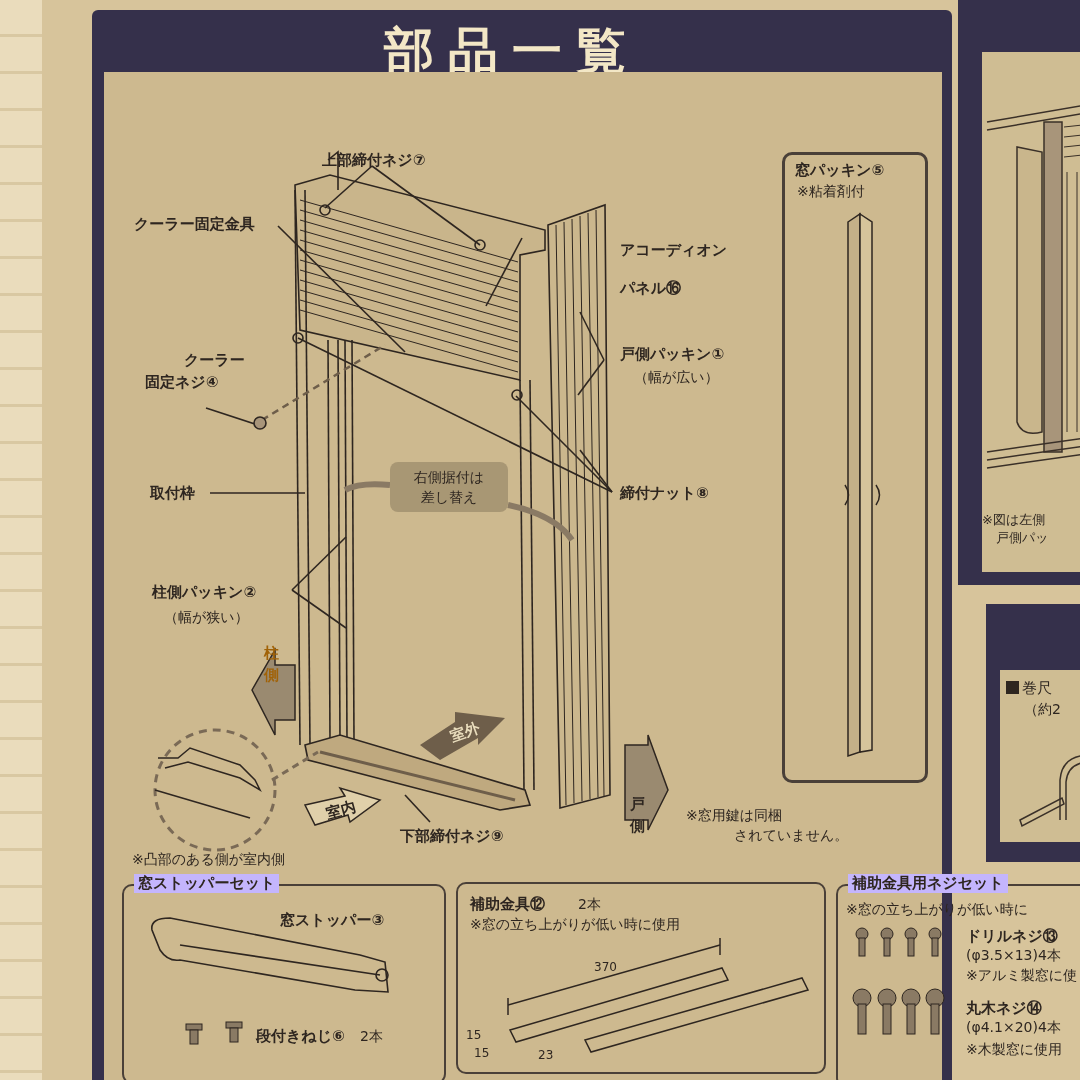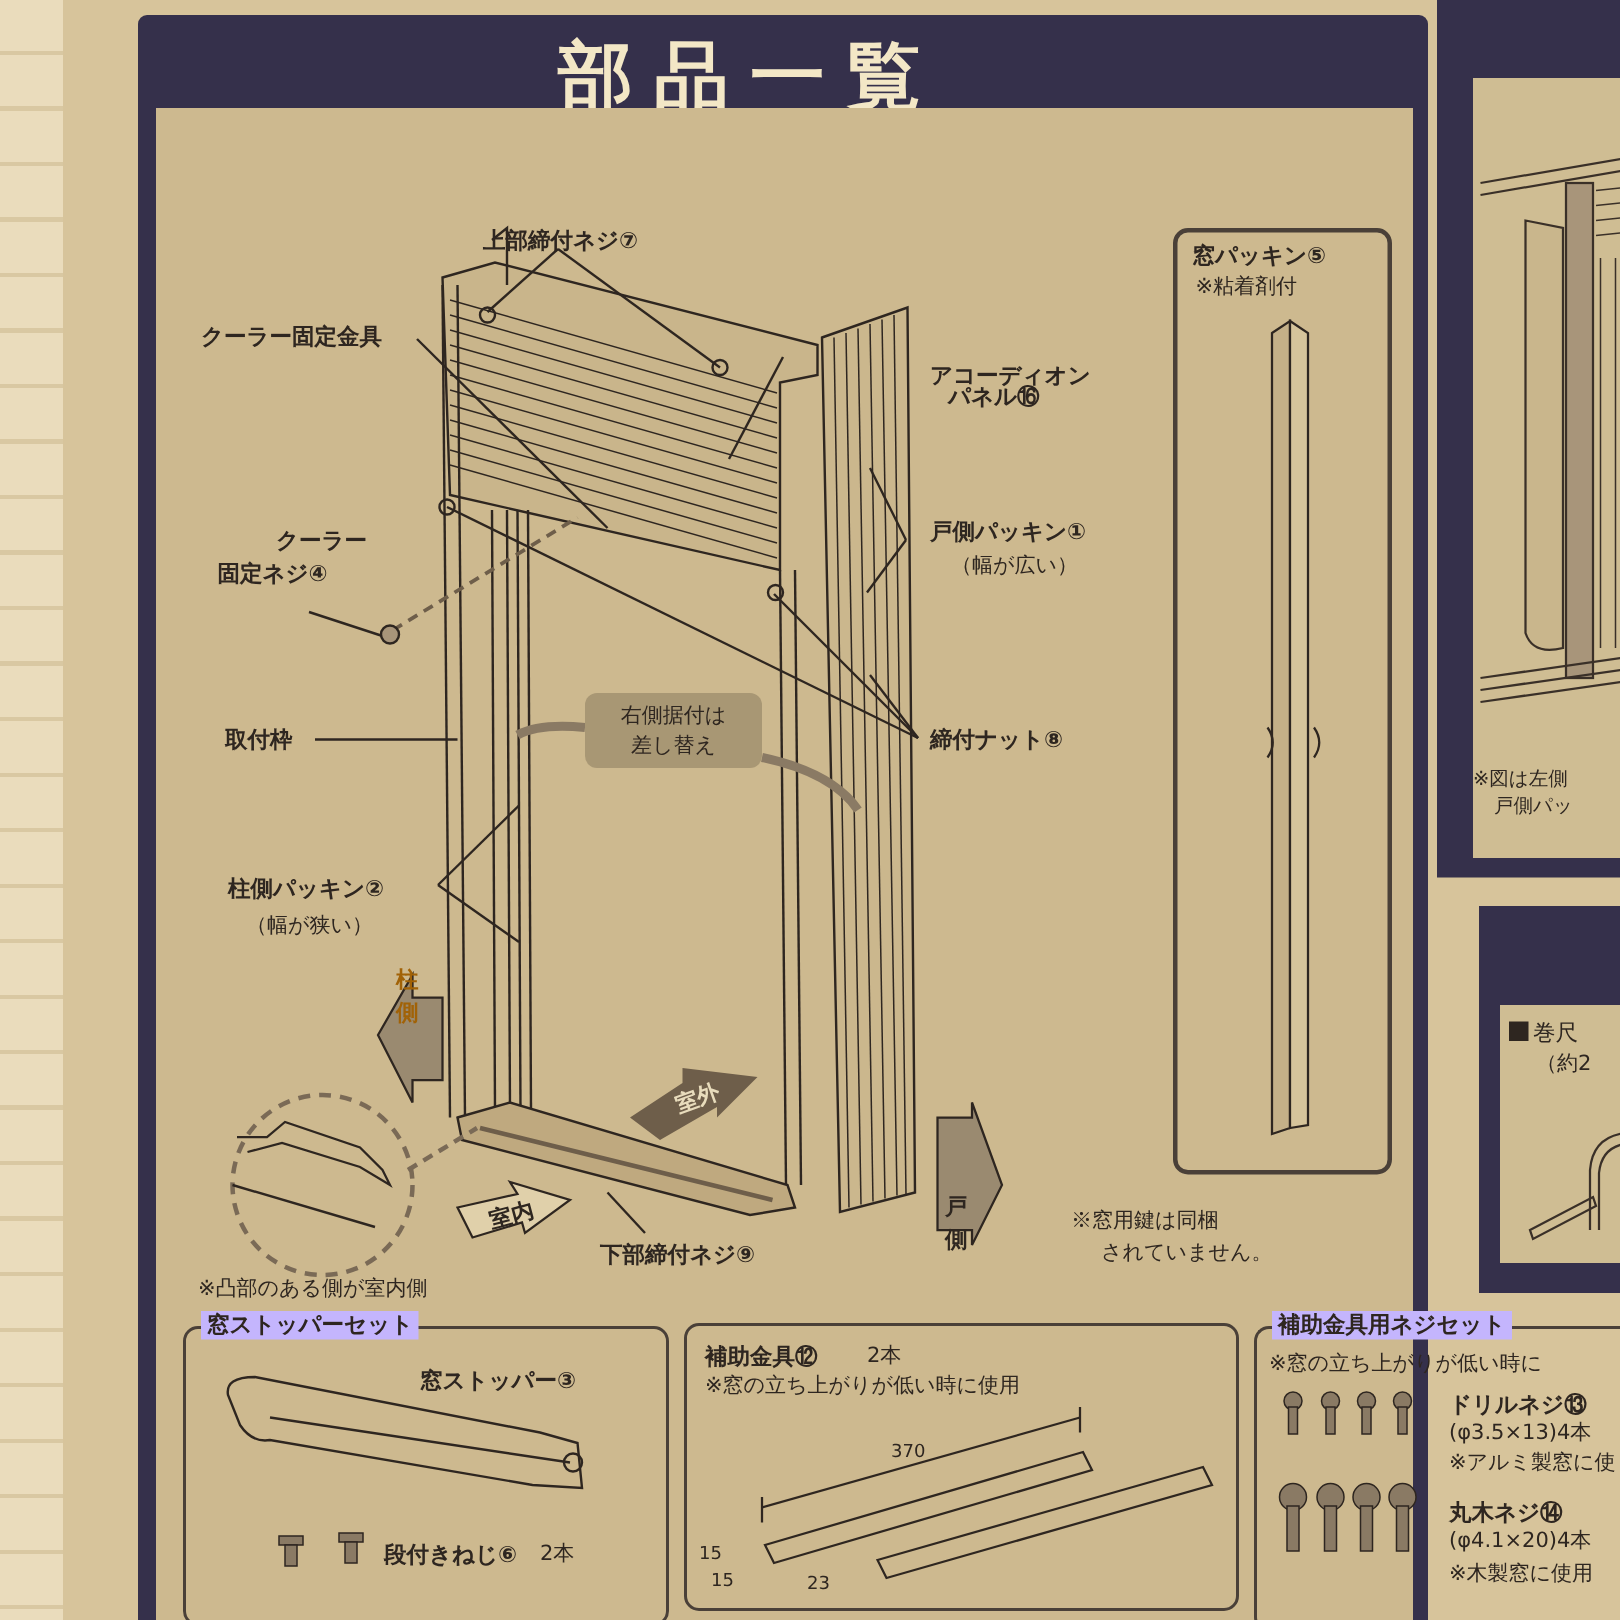--- a/index.html
+++ b/index.html
@@ -3,21 +3,21 @@
 <meta charset="utf-8">
 <style>
   html,body{margin:0;padding:0;}
   body{width:1080px;height:1080px;overflow:hidden;position:relative;
     font-family:"DejaVu Sans","Liberation Sans",sans-serif;color:#2e2620;
     background:#e8dcc0;}
   .wall{position:absolute;left:0;top:0;width:42px;height:1080px;
     background:repeating-linear-gradient(180deg,#eadcbc 0 34px,#d9c8a2 34px 37px);}
   .paper{position:absolute;left:42px;top:0;width:1038px;height:1080px;background:#d7c49b;}
   .frame{position:absolute;left:92px;top:10px;width:860px;height:1090px;background:#35304b;border-radius:6px;}
-  .title-band{position:absolute;left:88px;top:10px;width:824px;height:68px;}
+  .title-band{position:absolute;left:100px;top:10px;width:824px;height:68px;}
   .title{position:absolute;left:0;right:0;top:8px;text-align:center;font-size:50px;font-weight:bold;
     color:#f3e7c6;letter-spacing:14px;}
   .inner{position:absolute;left:104px;top:72px;width:838px;height:1008px;background:#cdb98f;}
   .intro{position:absolute;left:112px;top:84px;width:830px;font-size:21px;line-height:28px;}
   .intro b{font-weight:bold;}
   .sq{display:inline-block;width:16px;height:16px;background:#2e2620;margin-right:3px;vertical-align:-1px;}
   .lbl{position:absolute;font-size:15px;font-weight:bold;white-space:nowrap;line-height:20px;}
   .sub{position:absolute;font-size:14px;white-space:nowrap;line-height:19px;}
   .gasket-box{position:absolute;left:782px;top:152px;width:140px;height:625px;border:3px solid #4a4038;border-radius:10px;}
   .bubble{position:absolute;left:390px;top:462px;width:118px;height:50px;background:#a89774;border-radius:8px;
@@ -212,21 +212,21 @@
     <circle cx="911" cy="998" r="9"></circle>
       <rect x="907" y="1004" width="8" height="30"></rect>
     <circle cx="935" cy="998" r="9"></circle>
       <rect x="931" y="1004" width="8" height="30"></rect>
   </g>
 </svg>
 
 <div class="lbl" style="left:322px;top:150px;">上部締付ネジ⑦</div>
 <div class="lbl" style="left:134px;top:214px;">クーラー固定金具</div>
 <div class="lbl" style="left:620px;top:240px;">アコーディオン</div>
-<div class="lbl" style="left:620px;top:254px;margin-left:12px;">パネル⑯</div>
+<div class="lbl" style="left:620px;top:278px;">パネル⑯</div>
 <div class="lbl" style="left:140px;top:350px;margin-left:44px;">クーラー</div>
 <div class="lbl" style="left:145px;top:372px;">固定ネジ④</div>
 <div class="lbl" style="left:620px;top:344px;">戸側パッキン①</div>
 <div class="sub" style="left:634px;top:368px;">（幅が広い）</div>
 <div class="lbl" style="left:150px;top:483px;">取付枠</div>
 <div class="lbl" style="left:620px;top:483px;">締付ナット⑧</div>
 <div class="lbl" style="left:152px;top:582px;">柱側パッキン②</div>
 <div class="sub" style="left:164px;top:608px;">（幅が狭い）</div>
 <div class="bubble">
   <div>右側据付は</div>
@@ -236,21 +236,21 @@
 <div class="lbl" style="left:630px;top:760px;width:18px;white-space:normal;line-height:22px;margin-top:33px;">戸側</div>
 <div class="lbl" style="left:450px;top:722px;color:#e8dcbc;transform:rotate(-20deg);">室外</div>
 <div class="lbl" style="left:326px;top:800px;transform:rotate(-15deg);">室内</div>
 <div class="lbl" style="left:400px;top:826px;">下部締付ネジ⑨</div>
 <div class="sub" style="left:132px;top:850px;">※凸部のある側が室内側</div>
 
 <div class="gasket-box"></div>
 <div class="lbl" style="left:795px;top:160px;">窓パッキン⑤</div>
 <div class="sub" style="left:797px;top:182px;">※粘着剤付</div>
 
-<div class="sub" style="left:714px;top:806px;font-family:Liberation Mono, monospace;">※窓用鍵は同梱</div>
+<div class="sub" style="left:686px;top:806px;">※窓用鍵は同梱</div>
 <div class="sub" style="left:734px;top:826px;">されていません。</div>
 
 <div class="bottom-box" style="left:122px;top:884px;width:320px;height:196px;">
   <div class="box-title">窓ストッパーセット</div>
 </div>
 <div class="lbl" style="left:280px;top:910px;">窓ストッパー③</div>
 <div class="lbl" style="left:256px;top:1026px;">段付きねじ⑥</div>
 <div class="sub" style="left:360px;top:1027px;">2本</div>
 
 <div class="bottom-box" style="left:456px;top:882px;width:366px;height:188px;"></div>

